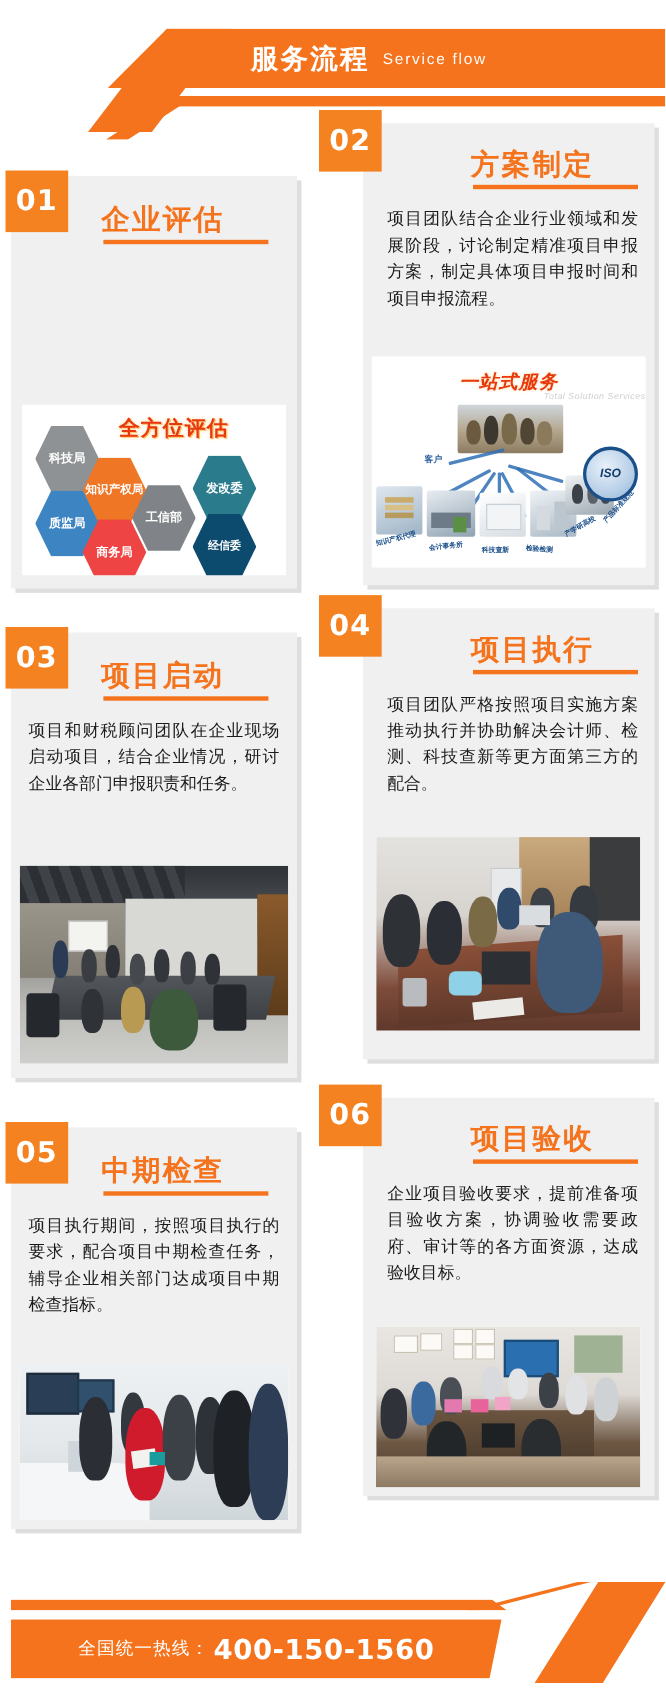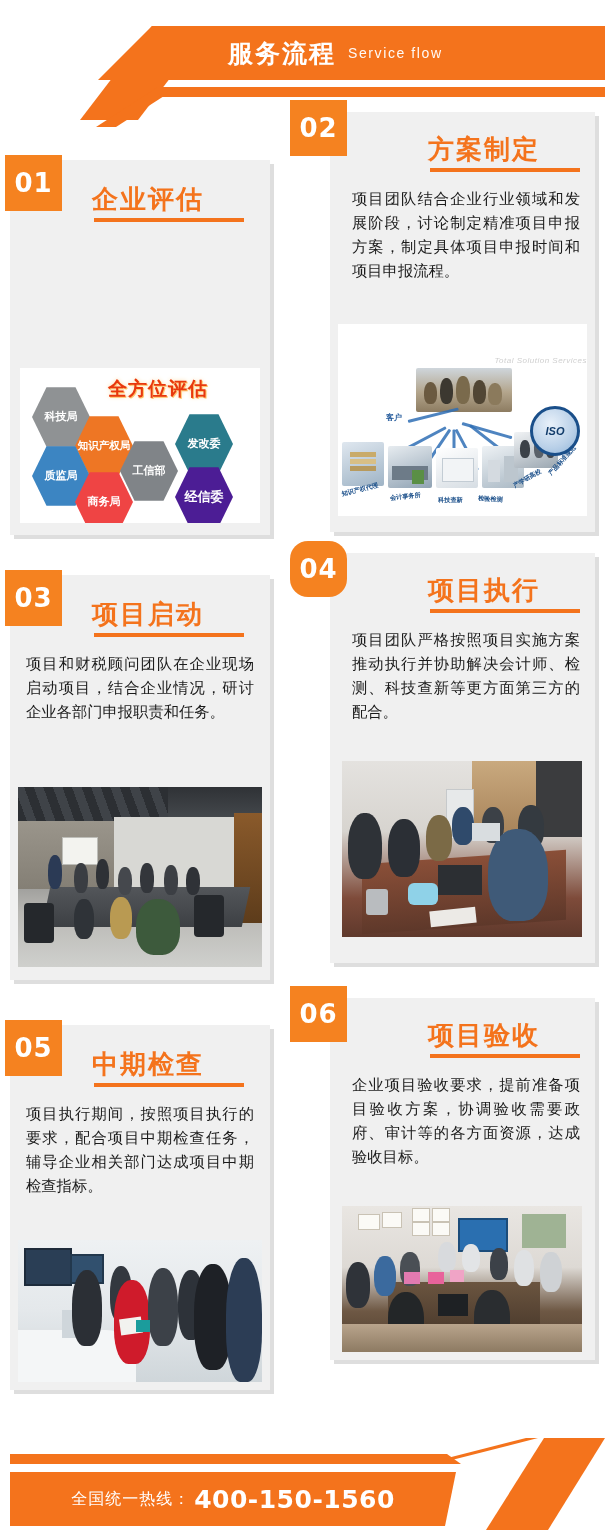--- a/index.html
+++ b/index.html
@@ -130,31 +130,32 @@
     <div class="title-rule" style="left:84px;top:58px;width:150px;"></div>
 
     <div class="hexwrap" style="left:10px;top:208px;width:240px;height:155px;">
       <div class="hex-title" style="left:88px;top:8px;">全方位评估</div>
       <div class="hx" style="left:12px;top:18px;width:58px;height:62px;background:#8f9294;font-size:11px;">科技局</div>
       <div class="hx" style="left:55px;top:47px;width:58px;height:62px;background:#ee7624;font-size:10.5px;">知识产权局</div>
       <div class="hx" style="left:12px;top:77px;width:58px;height:62px;background:#3c85c2;font-size:11px;">质监局</div>
       <div class="hx" style="left:55px;top:103px;width:58px;height:62px;background:#ef4444;font-size:11px;">商务局</div>
       <div class="hx" style="left:100px;top:72px;width:58px;height:62px;background:#808488;font-size:11px;">工信部</div>
       <div class="hx" style="left:155px;top:45px;width:58px;height:62px;background:#2a7b8c;font-size:11px;">发改委</div>
-      <div class="hx" style="left:155px;top:98px;width:58px;height:62px;background:#4c1d95;font-size:13px;">经信委</div>
+      <div class="hx" style="left:155px;top:98px;width:58px;height:62px;background:#0c4a6e;font-size:10px;">经信委</div>
     </div>
     <div class="badge" style="left:-5px;top:-5px;">01</div>
   </div>
 
   <div class="card" style="left:330px;top:112px;width:265px;height:420px;">
     <div class="card-title" style="left:98px;top:20px;">方案制定</div>
     <div class="title-rule" style="left:100px;top:56px;width:150px;"></div>
     <div class="card-body" style="left:22px;top:76px;width:228px;">项目团队结合企业行业领域和发展阶段，讨论制定精准项目申报方案，制定具体项目申报时间和项目申报流程。</div>
 
     <div class="oss" style="left:8px;top:212px;width:249px;height:192px;">
+      <div class="oss-title" style="top:12px;">一站式服务</div>
       <div class="oss-sub" style="top:32px;">Total Solution Services</div>
 
       <div class="oss-photo sc" style="left:78px;top:44px;width:96px;height:44px;background:linear-gradient(180deg,#cfd6dc 0%,#b3a58c 55%,#8d7c61 100%);">
         <div class="blob" style="left:8px;top:14px;width:13px;height:22px;background:#6b5a40;"></div>
         <div class="blob" style="left:24px;top:10px;width:13px;height:26px;background:#3c3830;"></div>
         <div class="blob" style="left:40px;top:8px;width:14px;height:28px;background:#7a6a4c;"></div>
         <div class="blob" style="left:57px;top:12px;width:13px;height:24px;background:#514634;"></div>
         <div class="blob" style="left:72px;top:15px;width:14px;height:22px;background:#8b7a5c;"></div>
       </div>
 
@@ -248,21 +249,21 @@
       <div class="blob" style="left:110px;top:46px;width:22px;height:38px;background:#2f4a6b;"></div>
       <div class="blob" style="left:140px;top:46px;width:22px;height:36px;background:#3c4147;"></div>
       <div class="blob" style="left:176px;top:44px;width:26px;height:44px;background:#343a40;"></div>
       <div class="blob" style="left:146px;top:68px;width:60px;height:92px;background:#3f5a78;"></div>
       <div class="sc" style="left:96px;top:104px;width:44px;height:30px;background:#2c2f33;"></div>
       <div class="sc" style="left:130px;top:62px;width:28px;height:18px;background:#d9dde0;"></div>
       <div class="sc" style="left:66px;top:122px;width:30px;height:22px;background:#8fd2e8;border-radius:6px;"></div>
       <div class="sc" style="left:24px;top:128px;width:22px;height:26px;background:#b9bcbf;border-radius:3px;"></div>
       <div class="sc" style="left:88px;top:148px;width:46px;height:16px;background:#eceae6;transform:rotate(-6deg);"></div>
     </div>
-    <div class="badge" style="left:-40px;top:-12px;border-radius:18px;">04</div>
+    <div class="badge" style="left:-40px;top:-12px;">04</div>
   </div>
 
   <div class="card" style="left:10px;top:1025px;width:260px;height:365px;">
     <div class="card-title" style="left:82px;top:22px;">中期检查</div>
     <div class="title-rule" style="left:84px;top:58px;width:150px;"></div>
     <div class="card-body" style="left:16px;top:78px;width:228px;">项目执行期间，按照项目执行的要求，配合项目中期检查任务，辅导企业相关部门达成项目中期检查指标。</div>
 
     <div class="photo" style="left:8px;top:215px;width:244px;height:142px;">
       <div class="photo-in" style="background:linear-gradient(180deg,#eef1f3 0%,#e4e8eb 50%,#cfd6da 100%);"></div>
       <div class="sc" style="left:6px;top:8px;width:44px;height:34px;background:#2a3e55;border:2px solid #1d2b3b;"></div>

